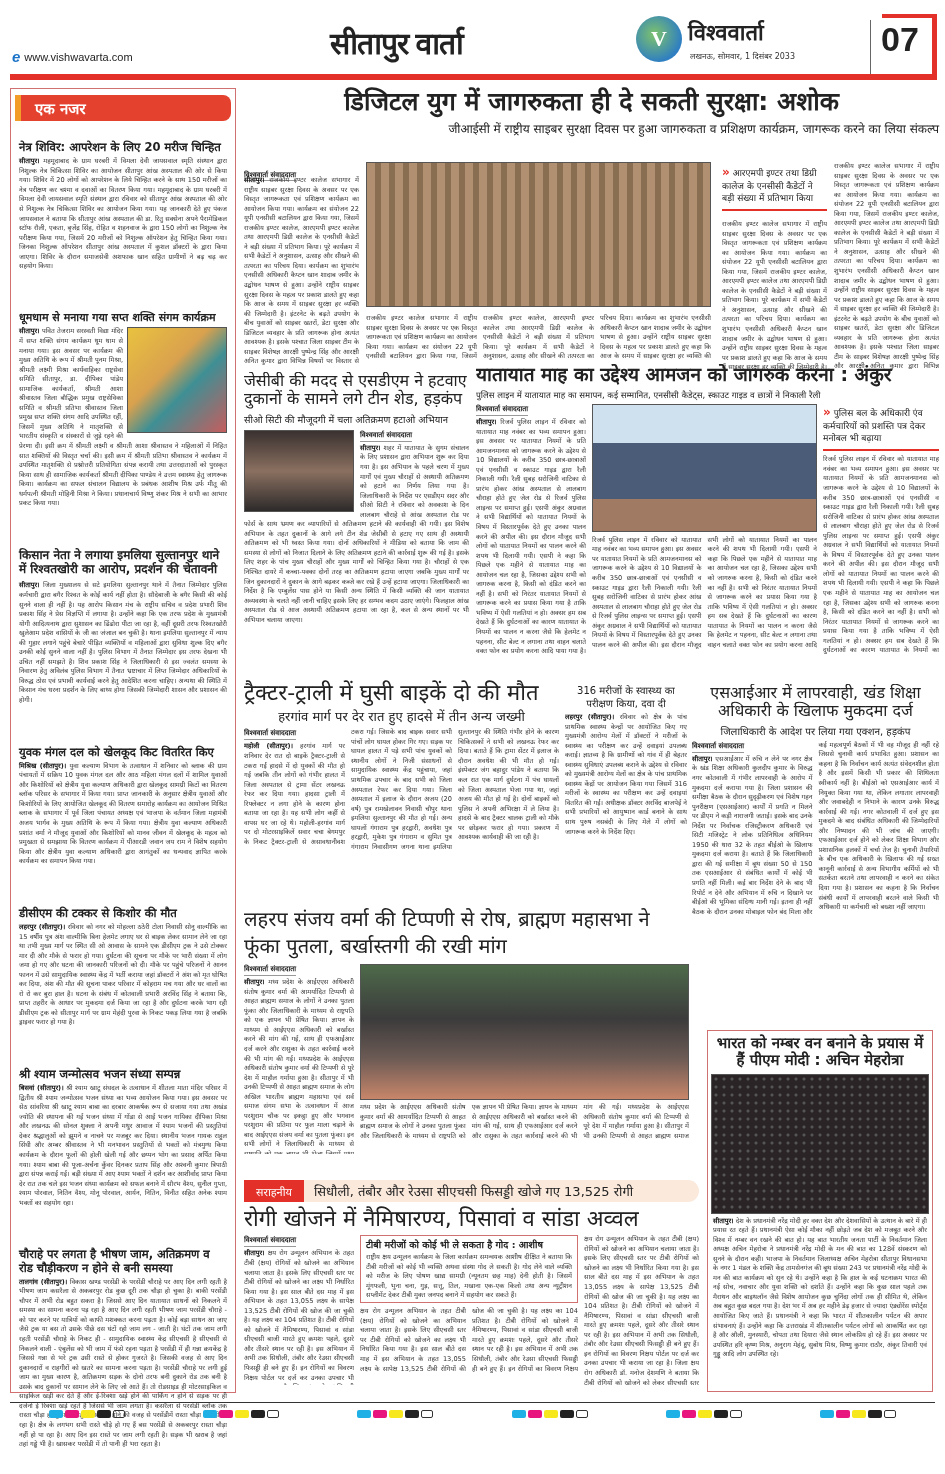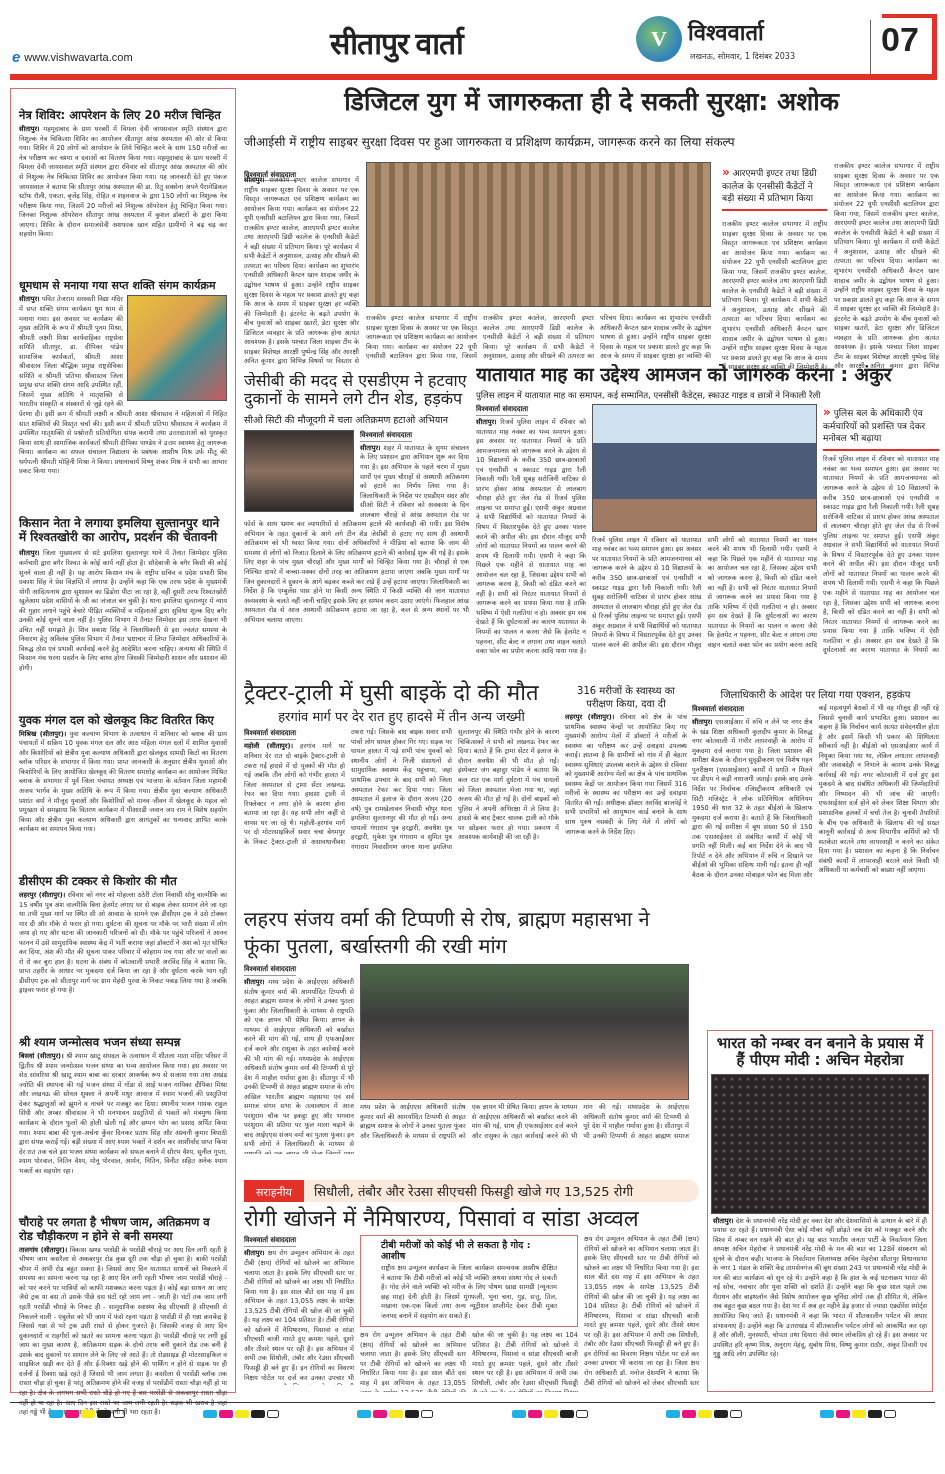--- a/index.html
+++ b/index.html
@@ -54,20 +54,23 @@
   <div class="abs logo">V</div>
   <div class="abs brand">विश्ववार्ता</div>
   <div class="abs brandsub">लखनऊ, सोमवार, 1 दिसंबर 2033</div>
   <div class="abs pagenum-redtop"></div>
   <div class="abs pagenum-red"></div>
   <div class="abs pagenum">07</div>
 </div>
 <div class="abs redbar"></div>
 
 <div class="abs leftcol">
+  <div style="padding:6px 4px 0 4px">
+    <div class="tag">एक नजर</div>
+  </div>
   <div class="sec">
     <div class="hl" style="font-size:11.5px;margin-bottom:3px">नेत्र शिविर: आपरेशन के लिए 20 मरीज चिन्हित</div>
     <div class="body"><b>सीतापुर।</b> <span>महमूदाबाद के ग्राम घरबरी में विमला देवी जायसवाल स्मृति संस्थान द्वारा निशुल्क नेत्र चिकित्सा शिविर का आयोजन सीतापुर आंख अस्पताल की ओर से किया गया। शिविर में 20 लोगों को आपरेशन के लिये चिन्हित करने के साथ 150 मरीजों का नेत्र परीक्षण कर चश्मा व दवाओं का वितरण किया गया। महमूदाबाद के ग्राम घरबरी में विमला देवी जायसवाल स्मृति संस्थान द्वारा रविवार को सीतापुर आंख अस्पताल की ओर से निशुल्क नेत्र चिकित्सा शिविर का आयोजन किया गया। यह जानकारी देते हुए पंकज जायसवाल ने बताया कि सीतापुर आंख अस्पताल की डा. रितु सक्सेना अपने पैरामेडिकल स्टॉफ रौली, एकता, बृजेंद्र सिंह, रोहित व शहनवाज के द्वारा 150 लोगों का निशुल्क नेत्र परीक्षण किया गया, जिसमें 20 मरीजों को निशुल्क ऑपरेशन हेतु चिन्हित किया गया। जिनका निशुल्क ऑपरेशन सीतापुर आंख अस्पताल में कुशल डॉक्टरों के द्वारा किया जाएगा। शिविर के दौरान समाजसेवी अशफाक खान सहित ग्रामीणों ने बढ़ चढ़ कर सहयोग किया।</span></div>
   </div>
   <div class="sec">
     <div class="hl" style="font-size:11px;margin-bottom:3px">धूमधाम से मनाया गया सप्त शक्ति संगम कार्यक्रम</div>
     <div class="photo shakti" style="float:right;width:100px;height:106px;margin:0 0 3px 4px"></div>
     <div class="body"><b>सीतापुर।</b> <span>पवित तेजराम सरस्वती विद्या मंदिर में सप्त शक्ति संगम कार्यक्रम धूम धाम से मनाया गया। इस अवसर पर कार्यक्रम की मुख्य अतिथि के रूप में श्रीमती पूनम मिश्रा, श्रीमती लक्ष्मी मिश्रा कार्यवाहिका राष्ट्रसेवा समिति सीतापुर, डा. दीपिका पांडेय सामाजिक कार्यकर्ता, श्रीमती आशा श्रीवास्तव जिला बौद्धिक प्रमुख राष्ट्रसेविका समिति व श्रीमती प्रतिभा श्रीवास्तव जिला प्रमुख सप्त शक्ति संगम आदि उपस्थित रहीं, जिसमें मुख्य अतिथि ने मातृशक्ति से भारतीय संस्कृति व संस्कारों से जुड़े रहने की प्रेरणा दी। इसी क्रम में श्रीमती लक्ष्मी व श्रीमती आशा श्रीवास्तव ने महिलाओं में निहित सात शक्तियों की विस्तृत चर्चा की। इसी क्रम में श्रीमती प्रतिभा श्रीवास्तव ने कार्यक्रम में उपस्थित मातृशक्ति से प्रश्नोत्तरी प्रतियोगिता संपन्न करायी तथा उत्तरदाताओं को पुरस्कृत किया साथ ही सामाजिक कार्यकर्ता श्रीमती दीपिका पाण्डेय ने उत्तम स्वास्थ्य हेतु जागरूक किया। कार्यक्रम का सफल संचालन विद्यालय के प्रबंधक आशीष मिश्र उर्फ मीतू की धर्मपत्नी श्रीमती मोहिनी मिश्रा ने किया। प्रधानाचार्य विष्णु शंकर मिश्र ने सभी का आभार प्रकट किया गया।</span></div>
   </div>
   <div class="sec" style="clear:both">
@@ -87,21 +90,21 @@
     <div class="body"><b>बिसवां (सीतापुर)।</b> <span>श्री श्याम खाटू संघदल के तत्वाधान में शीतला माता मंदिर परिसर में द्वितीय श्री श्याम जन्मोत्सव भजन संध्या का भव्य आयोजन किया गया। इस अवसर पर सेठ सांवरिया श्री खाटू श्याम बाबा का दरबार आकर्षक रूप से सजाया गया तथा अखंड ज्योति की स्थापना की गई भजन संध्या में गोंडा से आई भजन गायिका दीपिका मिश्रा और लखनऊ की सोनल शुक्ला ने अपनी मधुर आवाज में श्याम भजनों की प्रस्तुतियां देकर श्रद्धालुओं को झूमने व नाचने पर मजबूर कर दिया। स्थानीय भजन गायक राहुल सिंघी और अम्बर श्रीवास्तव ने भी मनभावन प्रस्तुतियों से भक्तों को मंत्रमुग्ध किया कार्यक्रम के दौरान फूलों की होली खेली गई और छप्पन भोग का प्रसाद अर्पित किया गया। श्याम बाबा की पूजा-अर्चना कुँवर दिनकर प्रताप सिंह और अश्वनी कुमार त्रिपाठी द्वारा संपन्न कराई गई। बड़ी संख्या में आए श्याम भक्तों ने दर्शन कर आशीर्वाद प्राप्त किया देर रात तक चले इस भजन संध्या कार्यक्रम को सफल बनाने में सौरभ वैश्य, सुनील गुप्ता, श्याम पोरवाल, नितिन वैश्य, मोनू पोरवाल, आर्यन, नितिन, विनीत सहित अनेक श्याम भक्तों का सहयोग रहा।</span></div>
   </div>
   <div class="sec">
     <div class="hl" style="font-size:11.5px;margin-bottom:3px">चौराहे पर लगता है भीषण जाम, अतिक्रमण व रोड चौड़ीकरण न होने से बनी समस्या</div>
     <div class="body"><b>तालगांव (सीतापुर)।</b> <span>विकास खण्ड परसेंडी के परसेंडी चौराहे पर आए दिन लगी रहती है भीषण जाम कसरैला से अकबरपुर रोड कुछ दूरी तक चौड़ा हो चुका है। बाकी परसेंडी चौपर में अभी रोड बहुत सकरा है। जिससे आए दिन यातायात साधनों को निकलने में समस्या का सामना करना पड़ रहा है आए दिन लगी रहती भीषण जाम परसेंडी चौराहे - को पार करने पर यात्रियों को काफी मशक्कत करना पड़ता है। कोई बड़ा साधन आ जाए जैसे ट्रक या बस तो उसके पीछे दस घंटों रहो जाम लग - जाती है। घंटों तक जाम लगी रहती परसेंडी चौराहे के निकट ही - सामुदायिक स्वास्थ्य केंद्र सीएचसी है सीएचसी से निकलने वाली - एंबुलेंस को भी जाम में फंसे रहना पड़ता है परसेंडी में ही गन्ना क्रयकेंद्र है जिससे गन्ना से भरे ट्रक उसी रास्ते से होकर गुजरते है। जिसकी वजह से आए दिन दुकानदारों व राहगीरों को खतरे का सामना करना पड़ता है। परसेंडी चौराहे पर लगी हुई जाम का मुख्य कारण है, अतिक्रमण सड़क के दोनो तरफ बनी दुकाने रोड तक बनी है उसके बाद दुकानों पर सामान लेने के लिए जो आते हैं। तो रोडसाइड ही मोटरसाइकिल व साइकिल खड़ी कर देते हैं और ई-रिक्शा खड़े होने की पार्किंग न होने से सड़क पर ही दर्जनों ई रिक्शा खड़े रहते हैं जिससे भी जाम लगता है। कसरैला से परसेंडी ब्लॉक तक रास्ता चौड़ा हो चुका है परंतु अतिक्रमण होने की वजह से परसेंडीमें रास्ता चौड़ा नहीं हो पा रहा है। क्षेत्र के लगभग सभी रास्ते चौड़े हो गए हैं बस परसेंडी से अकबरपुर रास्ता चौड़ा नहीं हो पा रहा है। आए दिन इस रास्ते पर जाम लगी रहती है। सड़क भी खराब है जहां तहां गड्ढे भी है। खासकर परसेंडी में तो पानी ही भरा रहता है।</span></div>
   </div>
 </div>
 
 <div class="abs" style="left:244px;top:88px;width:695px">
   <div class="hl" style="font-size:25px;text-align:center">डिजिटल युग में जागरुकता ही दे सकती सुरक्षा: अशोक</div>
-  <div style="font-size:12px;text-align:left;margin-top:16px;color:#222">जीआईसी में राष्ट्रीय साइबर सुरक्षा दिवस पर हुआ जागरुकता व प्रशिक्षण कार्यक्रम, जागरूक करने का लिया संकल्प</div>
+  <div style="font-size:12px;text-align:right;margin-top:3px;color:#222">जीआईसी में राष्ट्रीय साइबर सुरक्षा दिवस पर हुआ जागरुकता व प्रशिक्षण कार्यक्रम, जागरूक करने का लिया संकल्प</div>
 </div>
 <div class="abs" style="left:244px;top:162px;width:695px;height:210px;overflow:hidden">
   <div class="photo cls abs" style="left:122px;top:0;width:345px;height:145px"></div>
   <div class="abs" style="left:0;top:0;width:115px">
     <div class="byline">विश्ववार्ता संवाददाता</div>
   </div>
   <div class="abs pointer" style="left:478px;top:2px;width:105px">
     <span class="chev">»</span>
     <span>आरएमपी इण्टर तथा डिग्री कालेज के एनसीसी कैडेटों ने बड़ी संख्या में प्रतिभाग किया</span>
   </div>
@@ -139,20 +142,21 @@
   <div style="font-size:13px;text-align:center;margin:2px 0 3px;color:#222">हरगांव मार्ग पर देर रात हुए हादसे में तीन अन्य जख्मी</div>
   <div class="body" style="column-count:3;column-gap:6px;height:158px"><span class="byline">विश्ववार्ता संवाददाता</span><br><b>महोली (सीतापुर)।</b> <span>हरगांव मार्ग पर शनिवार देर रात दो बाइकें ट्रैक्टर-ट्राली से टकरा गईं हादसे में दो युवकों की मौत हो गई जबकि तीन लोगों को गंभीर हालत में जिला अस्पताल से ट्रामा सेंटर लखनऊ रेफर कर दिया गया। हादसा ट्राली में रिफ्लेक्टर न लगा होने के कारण होना बताया जा रहा है। यह सभी लोग कहीं से वापस घर जा रहे थे। महोली-हरगांव मार्ग पर दो मोटरसाइकिलें सवार चचा बेगमपुर के निकट ट्रैक्टर-ट्राली से असावधानीवश टकरा गई। जिसके बाद बाइक सवार सभी पांचों लोग घायल होकर गिर गए। सड़क पर घायल हालत में पड़े सभी पांच युवकों को स्थानीय लोगों ने निजी संसाधनों से सामुदायिक स्वास्थ्य केंद्र पहुंचाया, जहां प्राथमिक उपचार के बाद सभी को जिला अस्पताल रेफर कर दिया गया। जिला अस्पताल में इलाज के दौरान अजय (20 वर्ष) पुत्र रामखेलावन निवासी चौपुर थाना इमलिया सुल्तानपुर की मौत हो गई। अन्य घायलों गंगाराम पुत्र हरद्वारी, अवधेश पुत्र हरद्वारी, मुकेश पुत्र गंगाराम व सुमित पुत्र गंगाराम निवासीगण जगना थाना इमलिया सुल्तानपुर की स्थिति गंभीर होने के कारण चिकित्सकों ने सभी को लखनऊ रेफर कर दिया। बताते हैं कि ट्रामा सेंटर में इलाज के दौरान अवधेश की भी मौत हो गई। इंस्पेक्टर जंग बहादुर पांडेय ने बताया कि कल रात एक मार्ग दुर्घटना में पंच घायलों को जिला अस्पताल भेजा गया था, जहां अजय की मौत हो गई है। दोनों बाइकों को पुलिस ने अपनी अभिरक्षा में ले लिया है। हादसे के बाद ट्रैक्टर चालक ट्राली को मौके पर छोड़कर फरार हो गया। प्रकरण में आवश्यक कार्यवाही की जा रही है।</span></div>
 </div>
 
 <div class="abs" style="left:565px;top:684px;width:122px;height:218px;overflow:hidden">
   <div style="font-size:10px;text-align:center;color:#222;line-height:1.3;margin-bottom:3px">316 मरीजों के स्वास्थ्य का परीक्षण किया, दवा दी</div>
   <div class="body"><b>लहरपुर (सीतापुर)।</b> <span>रविवार को क्षेत्र के पांच प्राथमिक स्वास्थ्य केन्द्रों पर आयोजित किए गए मुख्यमंत्री आरोग्य मेलों में डॉक्टरों ने मरीजों के स्वास्थ्य का परीक्षण कर उन्हें दवाइयां उपलब्ध कराई। ज्ञातव्य है कि ग्रामीणों को गांव में ही बेहतर स्वास्थ्य सुविधाएं उपलब्ध कराने के उद्देश्य से रविवार को मुख्यमंत्री आरोग्य मेलों का क्षेत्र के पांच प्राथमिक स्वास्थ्य केंद्रों पर आयोजन किया गया जिसमें 316 मरीजों के स्वास्थ्य का परीक्षण कर उन्हें दवाइयां वितरित की गईं। अधीक्षक डॉक्टर अरविंद बाजपेई ने सभी प्रभारियों को आयुष्मान कार्ड बनाने के साथ साथ पुरुष नसबंदी के लिए मेले में लोगों को जागरूक करने के निर्देश दिए।</span></div>
 </div>
 
 <div class="abs" style="left:692px;top:684px;width:247px;height:340px;overflow:hidden">
+  <div class="hl" style="font-size:16px;font-weight:normal;text-align:center">एसआईआर में लापरवाही, खंड शिक्षा अधिकारी के खिलाफ मुकदमा दर्ज</div>
   <div style="font-size:10px;text-align:center;margin:3px 0;color:#222">जिलाधिकारी के आदेश पर लिया गया एक्शन, हड़कंप</div>
   <div class="body" style="column-count:2;column-gap:6px;height:270px"><span class="byline">विश्ववार्ता संवाददाता</span><br><b>सीतापुर।</b> <span>एसआईआर में रुचि न लेने पर नगर क्षेत्र के खंड शिक्षा अधिकारी कुलदीप कुमार के विरुद्ध नगर कोतवाली में गंभीर लापरवाही के आरोप में मुकदमा दर्ज कराया गया है। जिला प्रशासन की समीक्षा बैठक के दौरान सुदृढ़ीकरण एवं विशेष गहन पुनरीक्षण (एसआईआर) कार्यों में प्रगति न मिलने पर डीएम ने कड़ी नाराजगी जताई। इसके बाद उनके निर्देश पर निर्वाचक रजिस्ट्रीकरण अधिकारी एवं सिटी मजिस्ट्रेट ने लोक प्रतिनिधित्व अधिनियम 1950 की धारा 32 के तहत बीईओ के खिलाफ मुकदमा दर्ज कराया है। बताते हैं कि जिलाधिकारी द्वारा की गई समीक्षा में बूथ संख्या 50 से 150 तक एसआईआर से संबंधित कार्यों में कोई भी प्रगति नहीं मिली। कई बार निर्देश देने के बाद भी रिपोर्ट न देने और अभियान में रुचि न दिखाने पर बीईओ की भूमिका संदिग्ध मानी गई। इतना ही नहीं बैठक के दौरान उनका मोबाइल फोन बंद मिला और कई महत्वपूर्ण बैठकों में भी वह मौजूद ही नहीं रहे जिससे चुनावी कार्य प्रभावित हुआ। प्रशासन का कहना है कि निर्वाचन कार्य अत्यंत संवेदनशील होता है और इसमें किसी भी प्रकार की शिथिलता स्वीकार्य नहीं है। बीईओ को एसआईआर कार्य में नियुक्त किया गया था, लेकिन लगातार लापरवाही और जवाबदेही न निभाने के कारण उनके विरुद्ध कार्रवाई की गई। नगर कोतवाली में दर्ज हुए इस मुकदमे के बाद संबंधित अधिकारी की जिम्मेदारियों और निष्पादन की भी जांच की जाएगी। एफआईआर दर्ज होने को लेकर शिक्षा विभाग और प्रशासनिक हलकों में चर्चा तेज है। चुनावी तैयारियों के बीच एक अधिकारी के खिलाफ की गई सख्त कानूनी कार्रवाई से अन्य विभागीय कर्मियों को भी सतर्कता बरतने तथा लापरवाही न करने का संकेत दिया गया है। प्रशासन का कहना है कि निर्वाचन संबंधी कार्यों में लापरवाही बरतने वाले किसी भी अधिकारी या कर्मचारी को बख्शा नहीं जाएगा।</span></div>
 </div>
 
 <div class="abs" style="left:244px;top:906px;width:445px;height:262px;overflow:hidden">
   <div class="hl" style="font-size:20px;font-weight:normal;line-height:1.35">लहरप संजय वर्मा की टिप्पणी से रोष, ब्राह्मण महासभा ने फूंका पुतला, बर्खास्तगी की रखी मांग</div>
   <div style="display:flex;gap:6px;margin-top:4px">
     <div class="body" style="flex:0 0 110px;height:190px;overflow:hidden"><span class="byline">विश्ववार्ता संवाददाता</span><br><b>सीतापुर।</b> <span>मध्य प्रदेश के आईएएस अधिकारी संतोष कुमार वर्मा की आमर्यादित टिप्पणी से आहत ब्राह्मण समाज के लोगों ने उनका पुतला फूंका और जिलाधिकारी के माध्यम से राष्ट्रपति को एक ज्ञापन भी प्रेषित किया। ज्ञापन के माध्यम से आईएएस अधिकारी को बर्खास्त करने की मांग की गई, साथ ही एफआईआर दर्ज करने और रासुका के तहत कार्रवाई करने की भी मांग की गई। मध्यप्रदेश के आईएएस अधिकारी संतोष कुमार वर्मा की टिप्पणी से पूरे देश में माहौल गर्माया हुआ है। सीतापुर में भी उनकी टिप्पणी से आहत ब्राह्मण समाज के लोग अखिल भारतीय ब्राह्मण महासभा एवं सर्व समाज संगम सभा के तत्वावधान में आज परशुराम चौक पर इकट्ठा हुए और भगवान परशुराम की प्रतिमा पर फूल माला चढ़ाने के बाद आईएएस संजय वर्मा का पुतला फूंका। इन सभी लोगों ने जिलाधिकारी के माध्यम से राष्ट्रपति को एक ज्ञापन भी भेजा जिसमें मध्य प्रदेश कैडर के आईएएस अधिकारी संजय वर्मा को बर्खास्त किये जाने की मांग की गई। यह ज्ञापन जिलाधिकारी की नामौजूदगी में सिटी मजिस्ट्रेट के.एन. तिवारी को सौंपा गया। इसके साथ ही उनके खिलाफ केस दर्ज करने और साम्प्रदायिक सौहार्द बिगाड़ने के लिए रासुका के तहत कार्यवाही करने की मांग की गई है।</span></div>
     <div style="flex:1">
       <div class="photo prot" style="height:136px"></div>
@@ -169,21 +173,21 @@
 
 <div class="abs" style="left:244px;top:1180px;width:455px;height:212px;overflow:hidden">
   <div class="saraha">
     <div class="lab">सराहनीय</div>
     <div class="t">सिधौली, तंबौर और रेउसा सीएचसी फिसड्डी खोजे गए 13,525 रोगी</div>
   </div>
   <div class="hl" style="font-size:22px;font-weight:normal;margin:4px 0">रोगी खोजने में नैमिषारण्य, पिसावां व सांडा अव्वल</div>
   <div style="display:flex;gap:6px">
     <div class="body" style="flex:0 0 110px;height:150px;overflow:hidden"><span class="byline">विश्ववार्ता संवाददाता</span><br><b>सीतापुर।</b> <span>क्षय रोग उन्मूलन अभियान के तहत टीबी (क्षय) रोगियों को खोजने का अभियान चलाया जाता है। इसके लिए सीएचसी स्तर पर टीबी रोगियों को खोजने का लक्ष्य भी निर्धारित किया गया है। इस साल बीते दस माह में इस अभियान के तहत 13,055 लक्ष्य के सापेक्ष 13,525 टीबी रोगियों की खोज की जा चुकी है। यह लक्ष्य का 104 प्रतिशत है। टीबी रोगियों को खोजने में नैमिषारण्य, पिसावां व सांडा सीएचसी बाजी मारते हुए क्रमशः पहले, दूसरे और तीसरे स्थान पर रही है। इस अभियान में अभी तक सिधौली, तंबौर और रेउसा सीएचसी फिसड्डी ही बने हुए हैं। इन रोगियों का विवरण निक्षय पोर्टल पर दर्ज कर उनका उपचार भी कराया जा रहा है। जिला क्षय रोग अधिकारी डॉ. मनोज देशमणि ने बताया कि टीबी रोगियों को खोजने को लेकर सीएचसी स्तर पर लक्ष्य निर्धारित है। जिसके चलते जिला अस्पताल सहित सभी स्वास्थ्य केंद्रों की ओपीडी में आने वाले मरीजों में से पांच प्रतिशत मरीजों की भी टीबी की जांच की जाती है। उन्होंने बताया कि इस अभियान के तहत अब तक नैमिषारण्य सीएचसी ने लक्ष्य के सापेक्ष 189, पिसावां ने 137 और सांडा ने 122 प्रतिशत टीबी मरीजों की खोजकर टॉप थ्री में अपनी जगह बनाई है। इसके अलावा सीएचसी बिसवां पर लक्ष्य के सापेक्ष 115, मिश्रिख पर 113, खैराबाद पर 112, महमूदाबाद, गोंदलामऊ और परसेंडी पर 110-110, एलिया पर 108, कमलापुर और महोली पर 104-104, सिधौली पर 125, हरगांव पर 103, पहला पर 101 प्रतिशत टीबी मरीजों की खोज की गई है। इसके अलावा मछरेहटा पर 97, रामपुर मथुरा पर 95, लहरपुर पर 94, रेउसा पर 90, तंबौर पर 89 और सिधौली पर 64 प्रतिशत क्षय रोगियों की खोज की गई है।</span></div>
     <div style="flex:0 0 218px">
-      <div class="redbox" style="padding:4px 20px;height:92px;overflow:hidden">
+      <div class="redbox" style="padding:4px 5px;height:68px;overflow:hidden">
         <div class="hl" style="font-size:9.5px;margin-bottom:2px">टीबी मरीजों को कोई भी ले सकता है गोद : आशीष</div>
         <div class="body">राष्ट्रीय क्षय उन्मूलन कार्यक्रम के जिला कार्यक्रम समन्वयक आशीष दीक्षित ने बताया कि टीबी मरीजों को कोई भी व्यक्ति अथवा संस्था गोद ले सकती है। गोद लेने वाले व्यक्ति को मरीज के लिए पोषण खाद्य सामग्री (न्यूनतम छह माह) देनी होती है। जिसमें मूंगफली, भुना चना, गुड़, सत्तू, तिल, मखाना एक-एक किलो तथा अन्य न्यूट्रीशन सप्लीमेंट देकर टीबी मुक्त जनपद बनाने में सहयोग कर सकते हैं।</div>
       </div>
       <div class="body" style="column-count:2;column-gap:6px;height:74px;overflow:hidden;margin-top:4px"><span>क्षय रोग उन्मूलन अभियान के तहत टीबी (क्षय) रोगियों को खोजने का अभियान चलाया जाता है। इसके लिए सीएचसी स्तर पर टीबी रोगियों को खोजने का लक्ष्य भी निर्धारित किया गया है। इस साल बीते दस माह में इस अभियान के तहत 13,055 लक्ष्य के सापेक्ष 13,525 टीबी रोगियों की खोज की जा चुकी है। यह लक्ष्य का 104 प्रतिशत है। टीबी रोगियों को खोजने में नैमिषारण्य, पिसावां व सांडा सीएचसी बाजी मारते हुए क्रमशः पहले, दूसरे और तीसरे स्थान पर रही है। इस अभियान में अभी तक सिधौली, तंबौर और रेउसा सीएचसी फिसड्डी ही बने हुए हैं। इन रोगियों का विवरण निक्षय पोर्टल पर दर्ज कर उनका उपचार भी कराया जा रहा है। जिला क्षय रोग अधिकारी डॉ. मनोज देशमणि ने बताया कि टीबी रोगियों को खोजने को लेकर सीएचसी स्तर पर लक्ष्य निर्धारित है। जिसके चलते जिला अस्पताल सहित सभी स्वास्थ्य केंद्रों की ओपीडी में आने वाले मरीजों में से पांच प्रतिशत मरीजों की भी टीबी की जांच की जाती है। उन्होंने बताया कि इस अभियान के तहत अब तक नैमिषारण्य सीएचसी ने लक्ष्य के सापेक्ष 189, पिसावां ने 137 और सांडा ने 122 प्रतिशत टीबी मरीजों की खोजकर टॉप थ्री में अपनी जगह बनाई है। इसके अलावा सीएचसी बिसवां पर लक्ष्य के सापेक्ष 115, मिश्रिख पर 113, खैराबाद पर 112, महमूदाबाद, गोंदलामऊ और परसेंडी पर 110-110, एलिया पर 108, कमलापुर और महोली पर 104-104, सिधौली पर 125, हरगांव पर 103, पहला पर 101 प्रतिशत टीबी मरीजों की खोज की गई है। इसके अलावा मछरेहटा पर 97, रामपुर मथुरा पर 95, लहरपुर पर 94, रेउसा पर 90, तंबौर पर 89 और सिधौली पर 64 प्रतिशत क्षय रोगियों की खोज की गई है।</span></div>
     </div>
     <div class="body" style="flex:1;height:150px;overflow:hidden"><span>क्षय रोग उन्मूलन अभियान के तहत टीबी (क्षय) रोगियों को खोजने का अभियान चलाया जाता है। इसके लिए सीएचसी स्तर पर टीबी रोगियों को खोजने का लक्ष्य भी निर्धारित किया गया है। इस साल बीते दस माह में इस अभियान के तहत 13,055 लक्ष्य के सापेक्ष 13,525 टीबी रोगियों की खोज की जा चुकी है। यह लक्ष्य का 104 प्रतिशत है। टीबी रोगियों को खोजने में नैमिषारण्य, पिसावां व सांडा सीएचसी बाजी मारते हुए क्रमशः पहले, दूसरे और तीसरे स्थान पर रही है। इस अभियान में अभी तक सिधौली, तंबौर और रेउसा सीएचसी फिसड्डी ही बने हुए हैं। इन रोगियों का विवरण निक्षय पोर्टल पर दर्ज कर उनका उपचार भी कराया जा रहा है। जिला क्षय रोग अधिकारी डॉ. मनोज देशमणि ने बताया कि टीबी रोगियों को खोजने को लेकर सीएचसी स्तर पर लक्ष्य निर्धारित है। जिसके चलते जिला अस्पताल सहित सभी स्वास्थ्य केंद्रों की ओपीडी में आने वाले मरीजों में से पांच प्रतिशत मरीजों की भी टीबी की जांच की जाती है। उन्होंने बताया कि इस अभियान के तहत अब तक नैमिषारण्य सीएचसी ने लक्ष्य के सापेक्ष 189, पिसावां ने 137 और सांडा ने 122 प्रतिशत टीबी मरीजों की खोजकर टॉप थ्री में अपनी जगह बनाई है। इसके अलावा सीएचसी बिसवां पर लक्ष्य के सापेक्ष 115, मिश्रिख पर 113, खैराबाद पर 112, महमूदाबाद, गोंदलामऊ और परसेंडी पर 110-110, एलिया पर 108, कमलापुर और महोली पर 104-104, सिधौली पर 125, हरगांव पर 103, पहला पर 101 प्रतिशत टीबी मरीजों की खोज की गई है। इसके अलावा मछरेहटा पर 97, रामपुर मथुरा पर 95, लहरपुर पर 94, रेउसा पर 90, तंबौर पर 89 और सिधौली पर 64 प्रतिशत क्षय रोगियों की खोज की गई है।</span>  </div>
   </div>
 </div>
 
 <div class="abs" style="left:10px;top:1402px;width:925px;height:1px;background:#333"></div>

